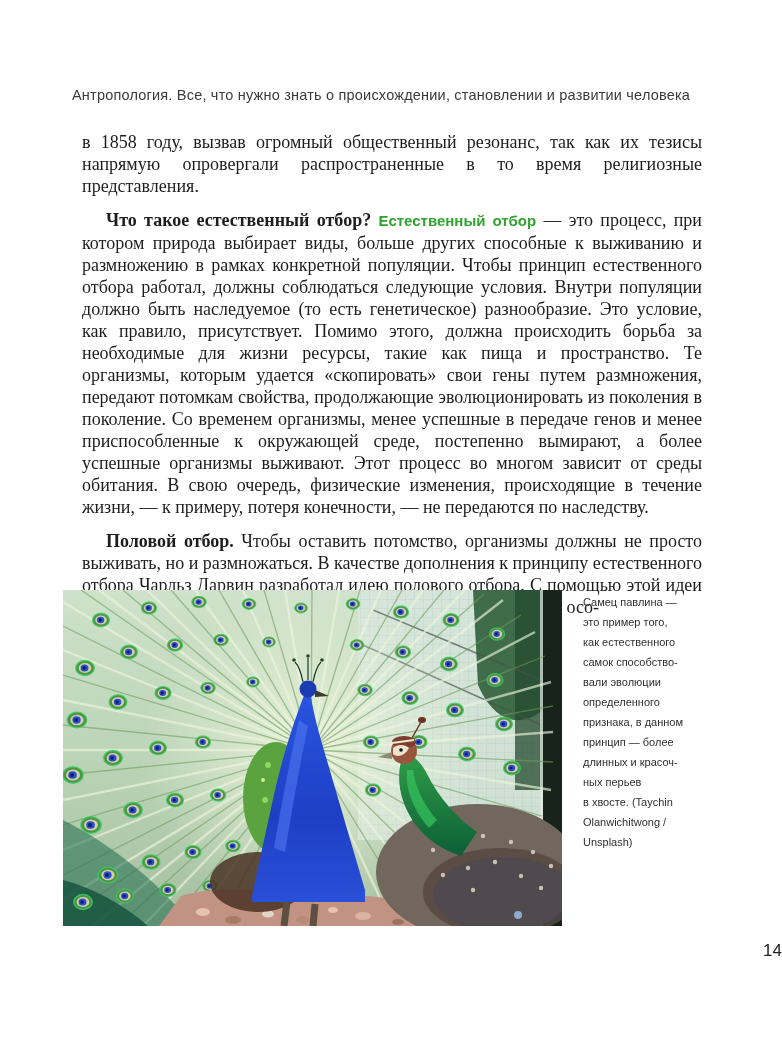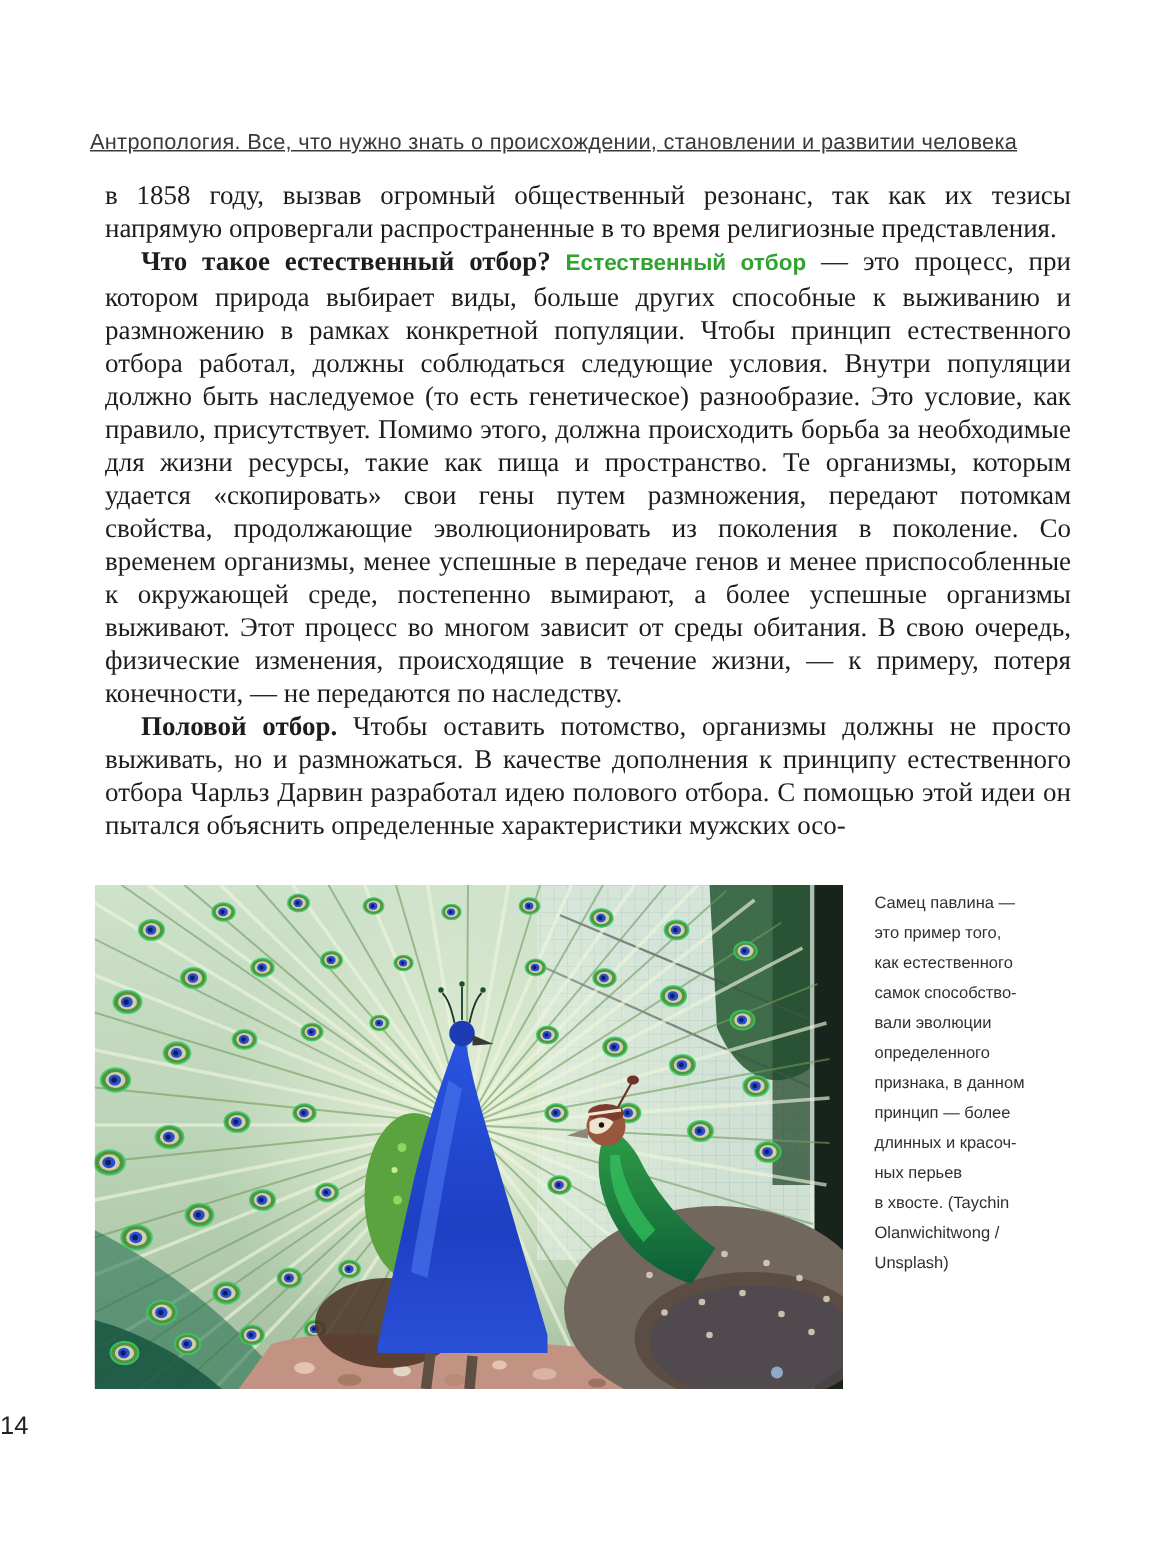--- a/index.html
+++ b/index.html
@@ -2,46 +2,46 @@
 <html lang="ru"><head>
 <meta charset="utf-8">
 <style>
   html,body{margin:0;padding:0;}
   body{
     width:782px;height:1038px;background:#ffffff;position:relative;
     font-family:"Liberation Serif",serif;color:#1d1d1d;overflow:hidden;
   }
   .page{position:absolute;inset:0;background:#fff;}
   .running-head{
-    position:absolute;left:60px;top:87px;width:650px;
+    position:absolute;left:72px;top:87px;width:650px;
     font-family:"Liberation Sans",sans-serif;font-size:14.5px;line-height:17px;
-    color:#3a3a3a;letter-spacing:.2px;text-decoration:underline;
+    color:#3a3a3a;letter-spacing:.2px;
   }
   .text-block{
     position:absolute;left:70px;top:119px;width:644px;
     font-size:18px;line-height:22px;text-align:justify;color:#1d1d1d;
   }
-  .text-block p{margin:0;text-indent:24px;}
+  .text-block p{margin:12px;text-indent:24px;}
   .text-block p.no-indent{text-indent:0;}
   .lead{font-weight:bold;}
   .term{
     font-family:"Liberation Sans",sans-serif;font-weight:bold;
     font-size:15px;color:#31a32f;
   }
   .figure{position:absolute;left:63px;top:590px;display:flex;align-items:flex-start;}
   .photo{width:499px;height:336px;flex:0 0 auto;overflow:hidden;}
   .photo svg{display:block;width:499px;height:336px;}
   .caption{
     margin-left:21px;padding-top:2px;width:133px;
     font-family:"Liberation Sans",sans-serif;font-size:11px;line-height:20px;
     color:#2f2f2f;
   }
   .page-number{
-    position:absolute;left:0;right:0;top:941px;text-align:left;
-    font-family:"Liberation Sans",sans-serif;font-size:17px;color:#222222;
+    position:absolute;left:0;right:0;top:941px;text-align:right;
+    font-family:"Liberation Sans",sans-serif;font-size:17px;color:#222222;padding-left:20px;
   }
 </style>
 </head>
 <body>
 
 <div class="page">
 
   <div class="running-head">Антропология. Все, что нужно знать о происхождении, становлении и развитии человека</div>
 
   <div class="text-block">

